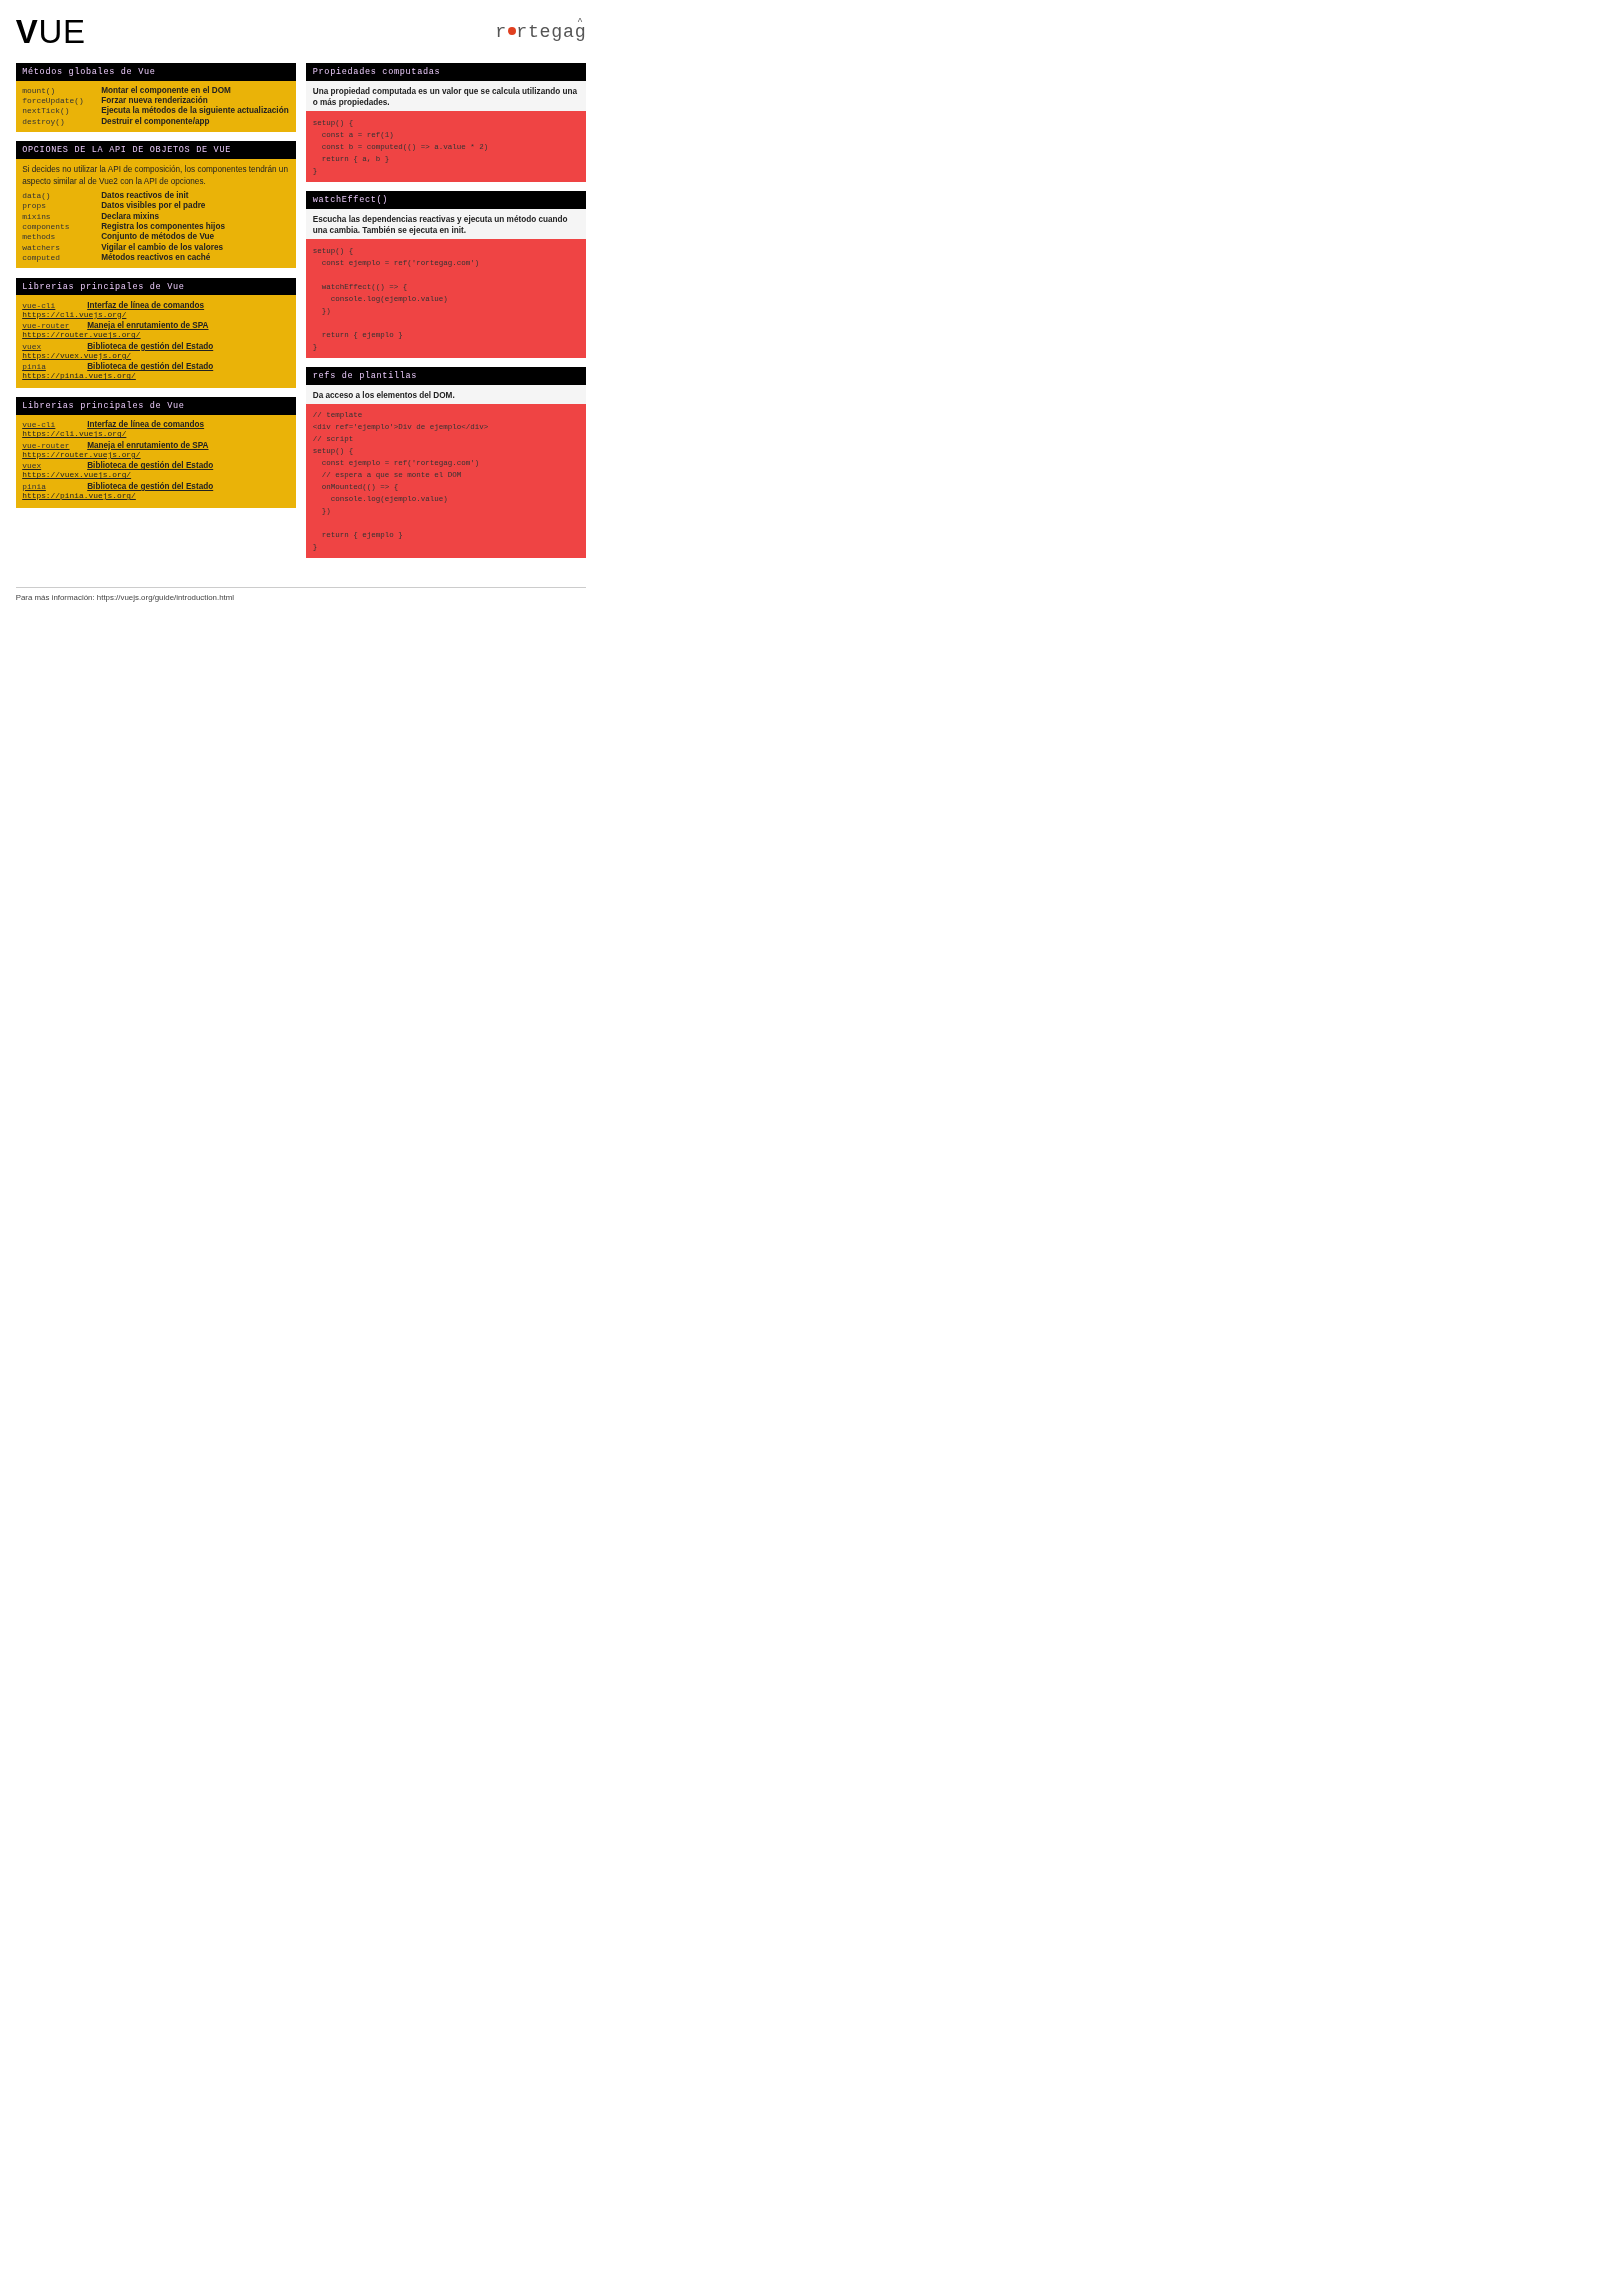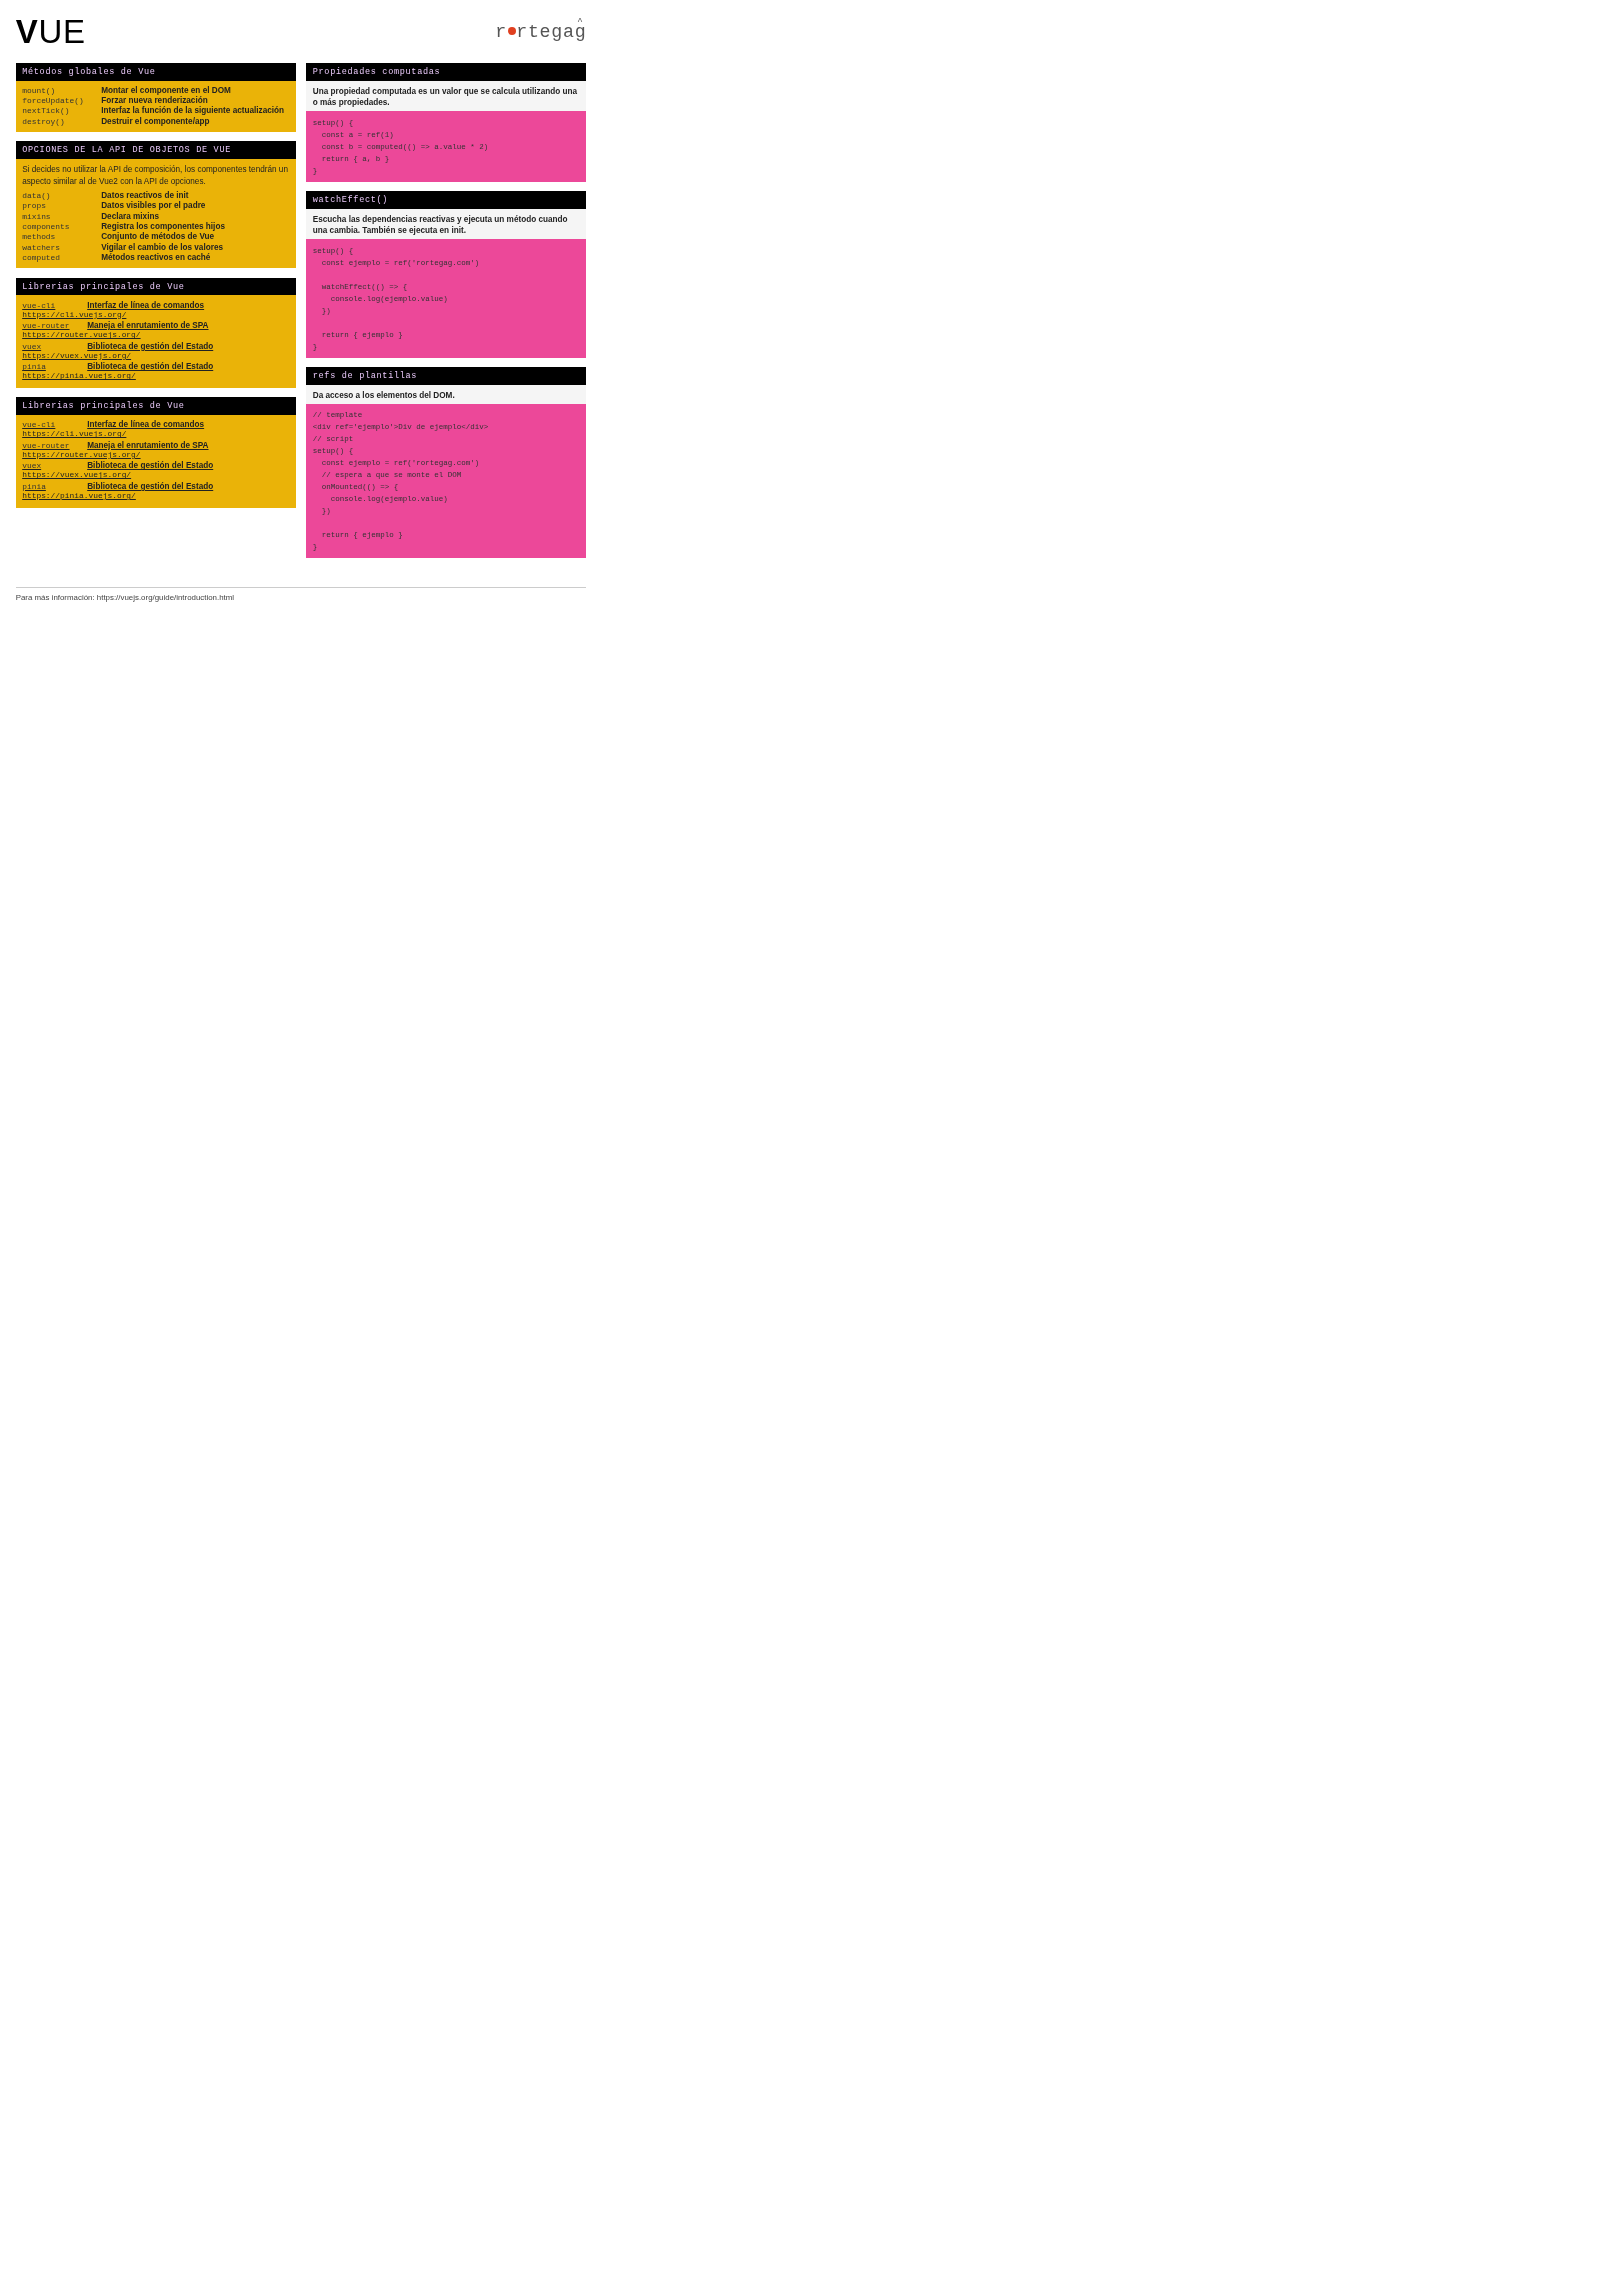--- a/index.html
+++ b/index.html
@@ -134,21 +134,21 @@
     }
     .lib-url {
       font-size: 7.9px;
       color: #222;
       font-family: 'Courier New', monospace;
       margin-left: 0;
     }
 
     
     .code-block {
-      background: #ec4899;
+      background: #ef4444;
       padding: 5.2px 6.5px;
       font-family: 'Courier New', monospace;
       font-size: 7.5px;
       color: #333;
       line-height: 1.6;
       white-space: pre;
     }
 
     .right-desc {
       background: #f5f5f5;
@@ -198,21 +198,21 @@
         <div class="method-row">
           <span class="method-name">mount()</span>
           <span class="method-desc">Montar el componente en el DOM</span>
         </div>
         <div class="method-row">
           <span class="method-name">forceUpdate()</span>
           <span class="method-desc">Forzar nueva renderización</span>
         </div>
         <div class="method-row">
           <span class="method-name">nextTick()</span>
-          <span class="method-desc">Interfaz la función de la siguiente actualización</span>
+          <span class="method-desc">Ejecuta la métodos de la siguiente actualización</span>
         </div>
         <div class="method-row">
           <span class="method-name">destroy()</span>
           <span class="method-desc">Destruir el componente/app</span>
         </div>
       </div>
     </div>
 
     <div class="section">
       <div class="section-header">OPCIONES DE LA API DE OBJETOS DE VUE</div>

